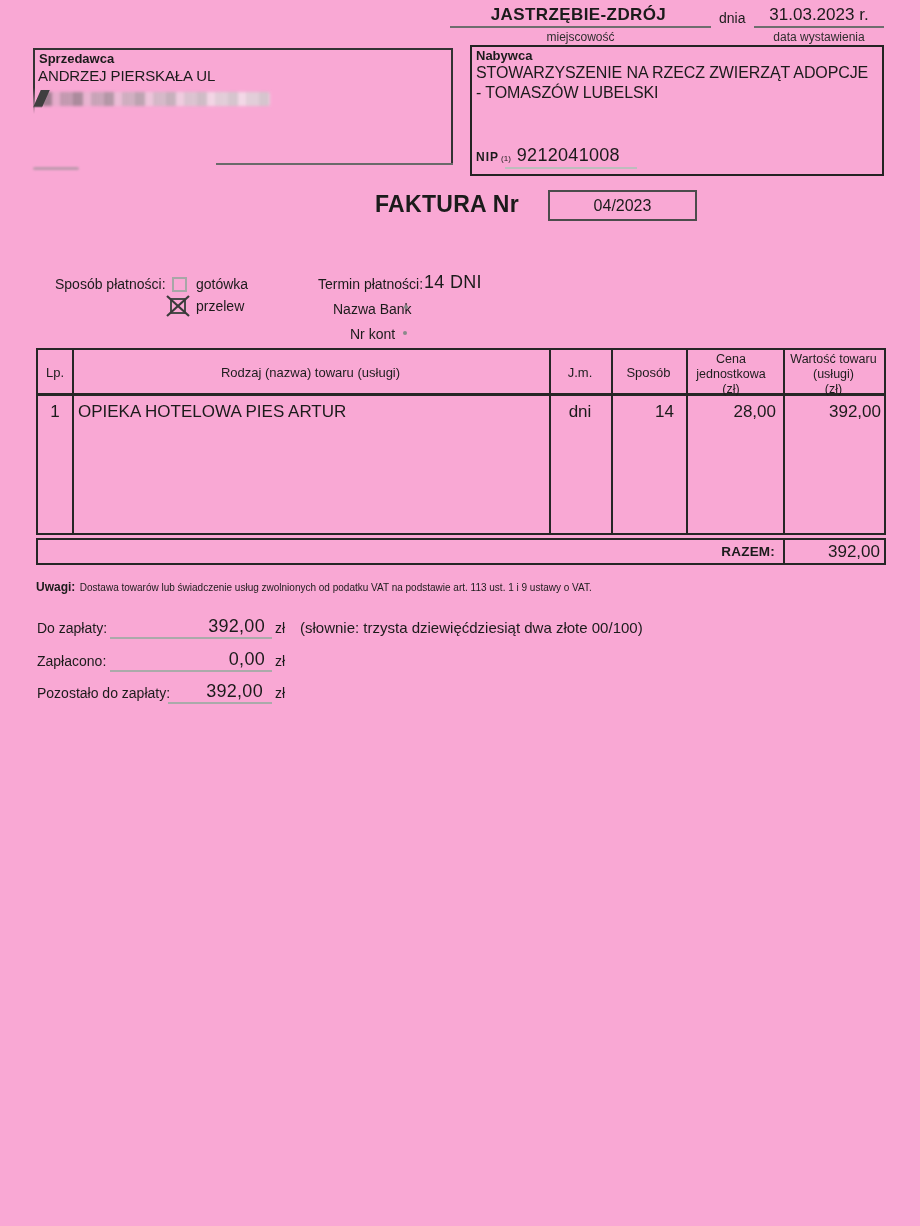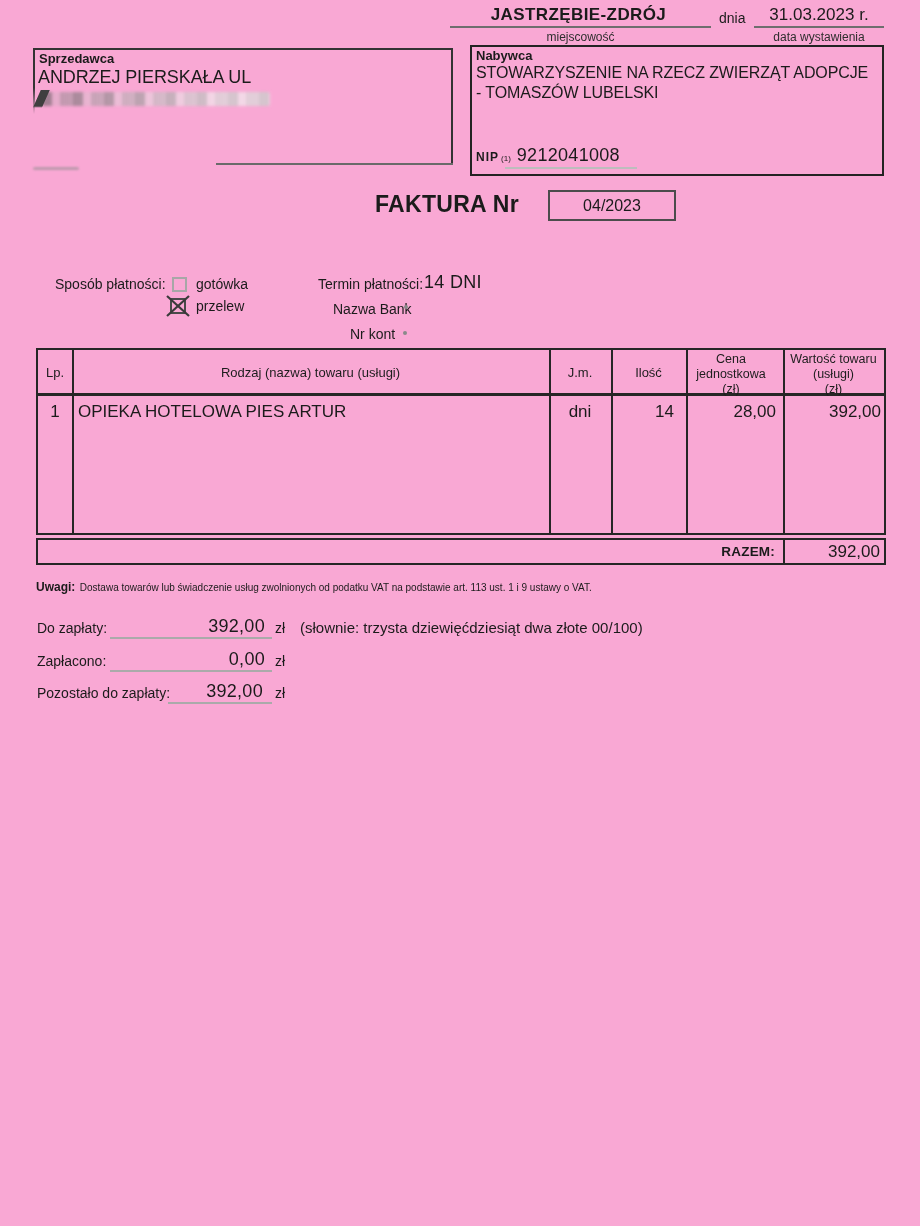--- a/index.html
+++ b/index.html
@@ -72,39 +72,39 @@
   <div class="abs center" style="left:754px; top:5px; width:130px; font-size:17px;">31.03.2023 r.</div>
   <div class="abs hline" style="left:754px; top:26px; width:130px;"></div>
   <div class="abs center small-label" style="left:754px; top:30px; width:130px;">data wystawienia</div>
 
   <div class="abs" style="left:33px; top:48px; width:420px; height:2px; background:#333;"></div>
   <div class="abs" style="left:451px; top:48px; width:2px; height:117px; background:#333;"></div>
   <div class="abs" style="left:33px; top:48px; width:2px; height:66px; background:linear-gradient(#333 60%, rgba(51,51,51,0));"></div>
   <div class="abs" style="left:216px; top:163px; width:237px; height:2px; background:#6a6a6a;"></div>
 
   <div class="abs box-label" style="left:39px; top:51px;">Sprzedawca</div>
-  <div class="abs party-line" style="left:38px; top:67px; font-size:18px;">ANDRZEJ PIERSKAŁA UL</div>
+  <div class="abs party-line" style="left:38px; top:67px; font-size:15px;">ANDRZEJ PIERSKAŁA UL</div>
   <div class="abs redact-streak" style="left:42px; top:92px; width:228px; height:14px;"></div>
   <div class="abs redact-mark" style="left:37px; top:90px; width:9px; height:17px;"></div>
   <div class="abs smudge" style="left:33px; top:167px; width:46px; height:3px;"></div>
 
   <div class="abs buyer-box" style="left:470px; top:45px; width:414px; height:131px;"></div>
   <div class="abs box-label" style="left:476px; top:48px;">Nabywca</div>
   <div class="abs party-line" style="left:476px; top:64px;">STOWARZYSZENIE NA RZECZ ZWIERZĄT ADOPCJE</div>
   <div class="abs party-line" style="left:476px; top:84px;">- TOMASZÓW LUBELSKI</div>
 
   <div class="abs" style="left:476px; top:145px; display:flex; align-items:baseline; gap:2px;">
     <span style="font-size:12px; letter-spacing:1px; font-weight:600;">NIP</span>
     <sup style="font-size:8px;">(1)</sup>
     <span class="big-val" style="margin-left:4px;">9212041008</span>
   </div>
   <div class="abs hline-light" style="left:505px; top:167px; width:132px;"></div>
 
   <div class="abs title" style="left:375px; top:191px;">FAKTURA Nr</div>
-  <div class="abs number-box" style="left:548px; top:190px; width:128px;">04/2023</div>
+  <div class="abs number-box" style="left:548px; top:190px; width:149px;">04/2023</div>
 
   <div class="abs lbl14" style="left:55px; top:276px;">Sposób płatności:</div>
 
   <div class="abs checkbox-empty" style="left:172px; top:277px;"></div>
   <div class="abs lbl14" style="left:196px; top:276px;">gotówka</div>
 
   <svg class="abs" style="left:166px; top:295px;" width="25" height="22" viewBox="0 0 25 22">
     <rect x="5" y="4" width="14" height="14" fill="none" stroke="#4a4a4a" stroke-width="2"></rect>
     <line x1="1" y1="1" x2="23" y2="21" stroke="#3a3a3a" stroke-width="2.2"></line>
     <line x1="23" y1="1" x2="1" y2="21" stroke="#3a3a3a" stroke-width="2.2"></line>
@@ -124,21 +124,21 @@
     <div class="tbl-head-row"></div>
     <div class="tbl-vline" style="left:34px;"></div>
     <div class="tbl-vline" style="left:511px;"></div>
     <div class="tbl-vline" style="left:573px;"></div>
     <div class="tbl-vline" style="left:648px;"></div>
     <div class="tbl-vline" style="left:745px;"></div>
 
     <div class="th" style="left:0;   width:34px;  top:15px;">Lp.</div>
     <div class="th" style="left:34px; width:477px; top:15px;">Rodzaj (nazwa) towaru (usługi)</div>
     <div class="th" style="left:511px; width:62px; top:15px;">J.m.</div>
-    <div class="th" style="left:573px; width:75px; top:15px;">Ilość</div>
+    <div class="th" style="left:573px; width:75px; top:15px;">Sposób</div>
     <div class="th th-multi" style="left:648px; width:90px;  top:2px;">Cena
 jednostkowa
 (zł)</div>
     <div class="th th-multi" style="left:745px; width:101px; top:2px;">Wartość towaru
 (usługi)
 (zł)</div>
 
     <div class="td center" style="left:0; width:34px; top:52px;">1</div>
     <div class="td" style="left:40px; top:52px;">OPIEKA HOTELOWA PIES ARTUR</div>
     <div class="td center" style="left:511px; width:62px; top:52px;">dni</div>

